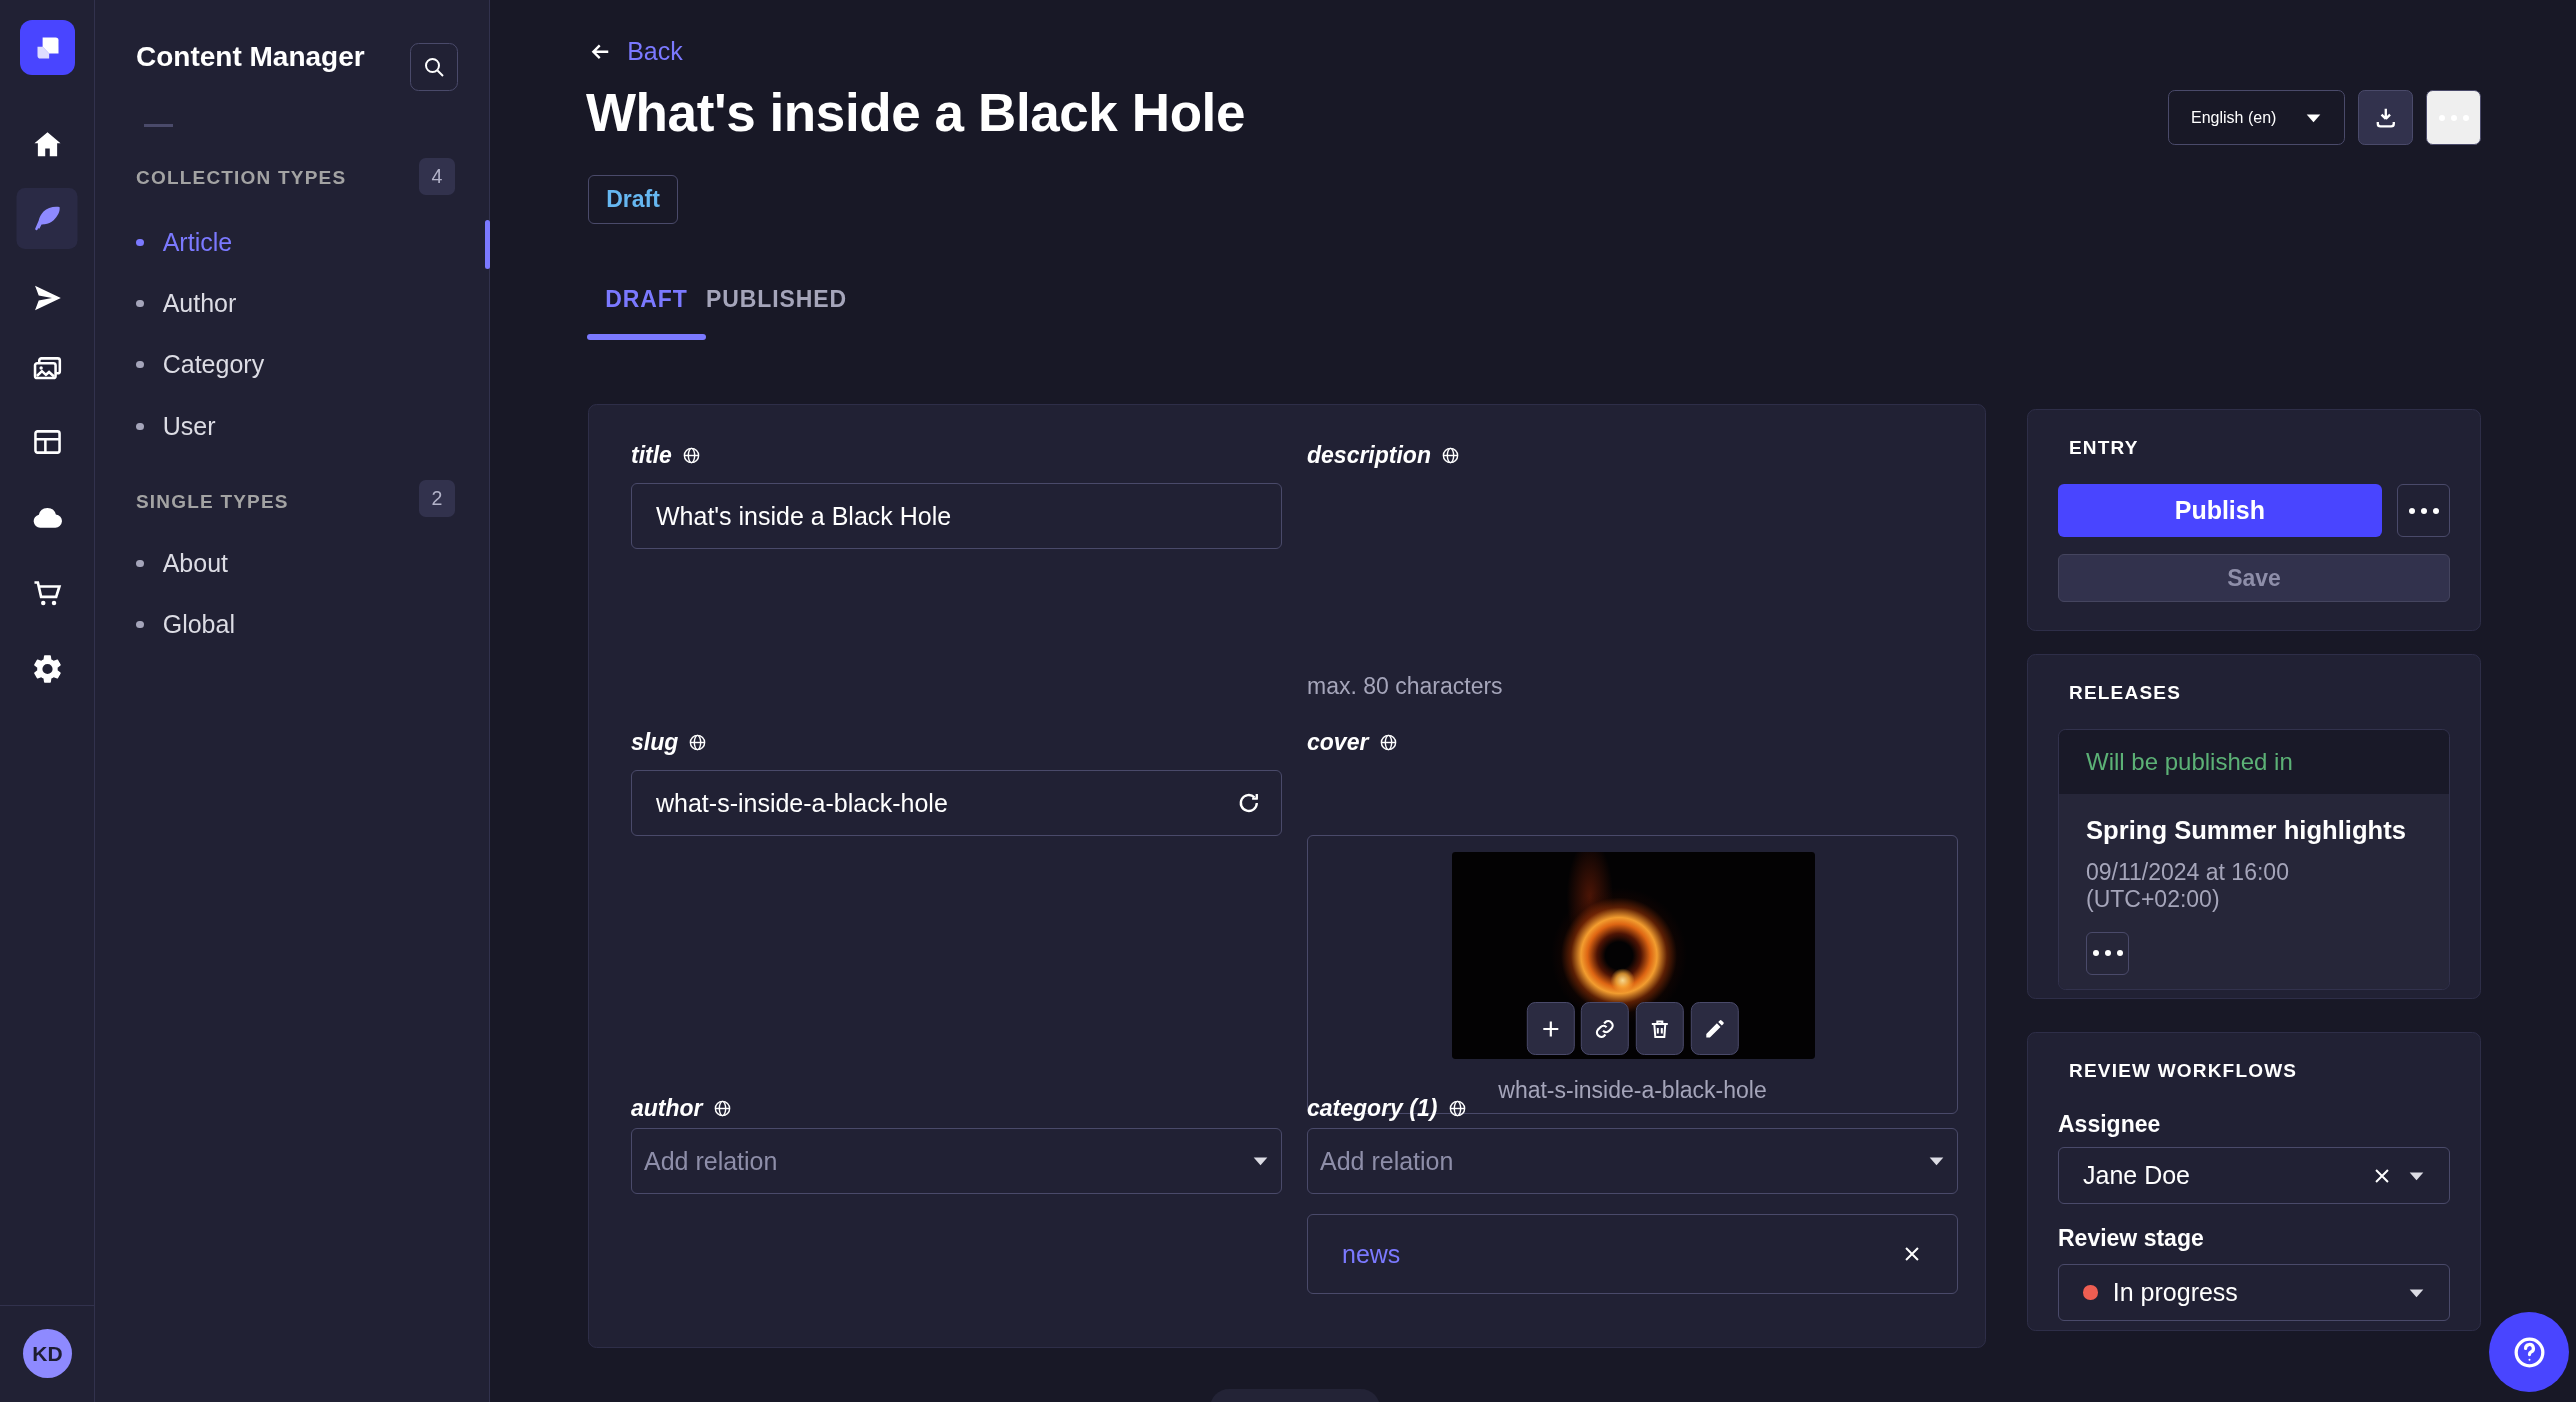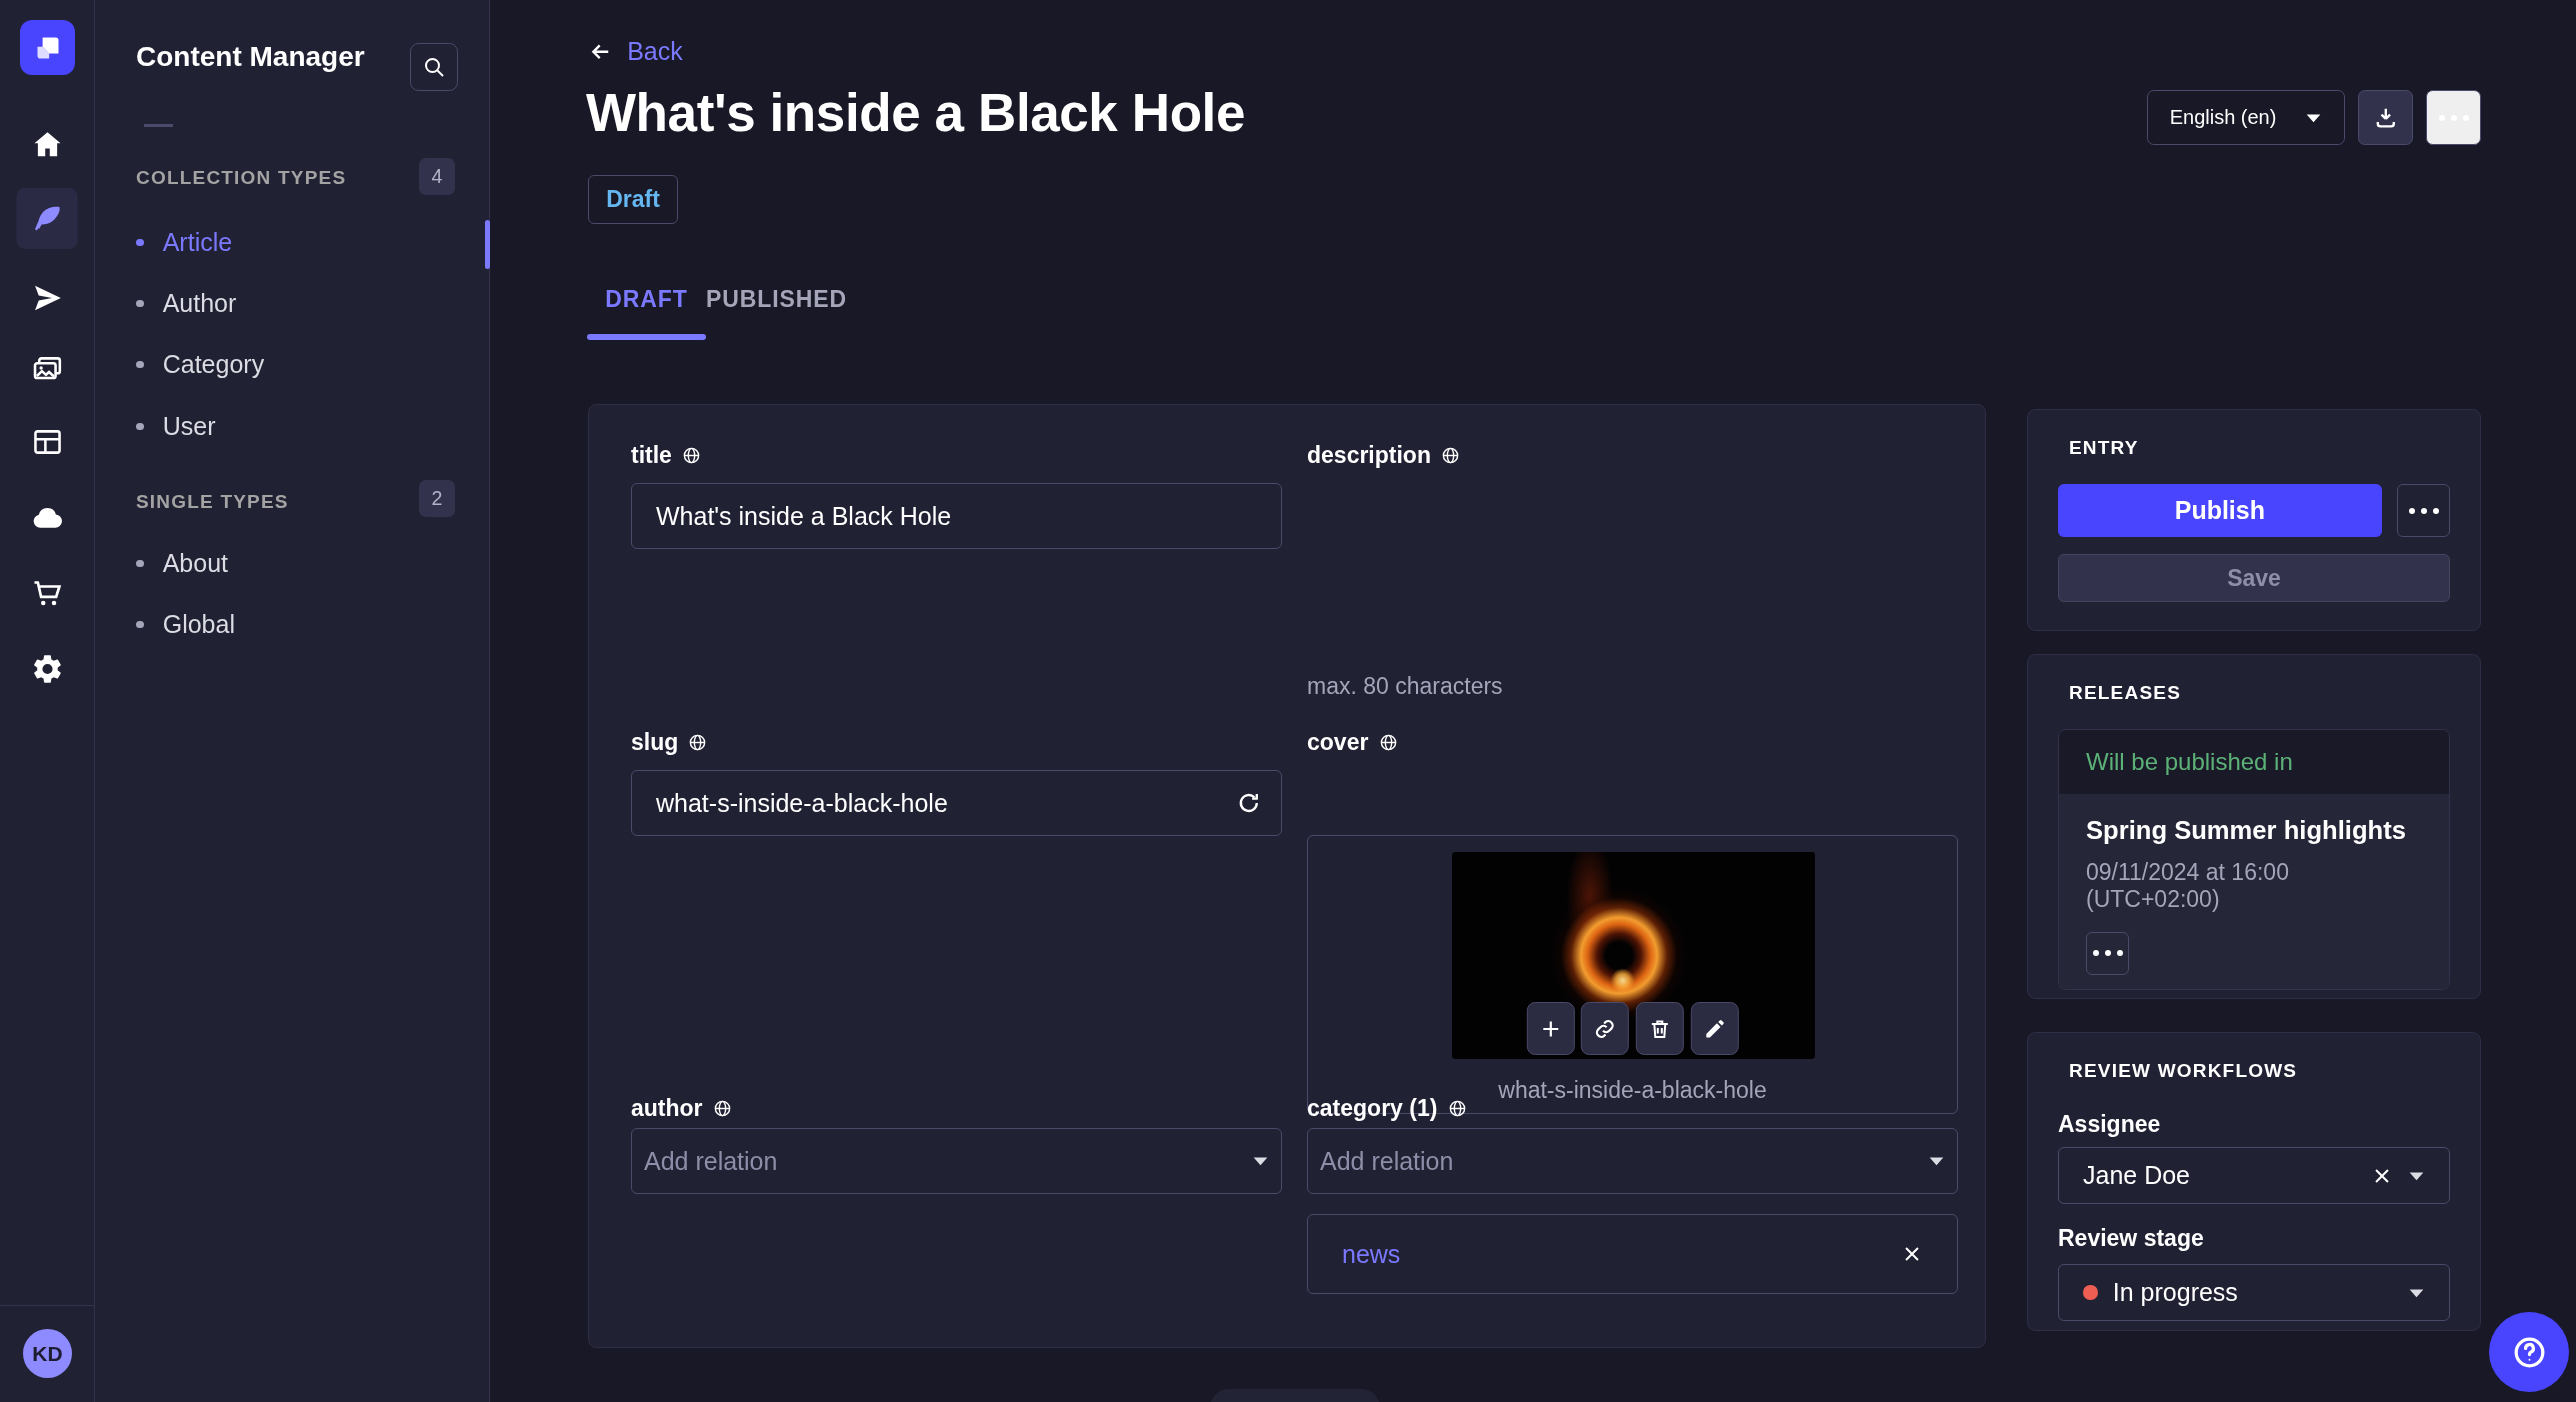--- a/index.html
+++ b/index.html
@@ -53,36 +53,36 @@
   .back-link { position:absolute; left:588px; top:37px; display:flex; align-items:center; gap:13.6px; }
   .back-link span { font-size:25px; color:#7b79ff; }
   .page-title { position:absolute; left:586px; top:82px; font-size:53px; font-weight:700;
           letter-spacing:-0.4px; color:#fff; }
   .status-badge { position:absolute; left:588px; top:175px; width:90px; height:49px;
           border:0.9px solid #4a4a6a; border-radius:6px; color:#66b7f1;
           font-size:23px; font-weight:600;
           display:flex; align-items:center; justify-content:center; }
   .locale-cluster { position:absolute; top:90px; right:95px; display:flex; gap:12.8px; }
   .locale-select { height:55px; padding:0 22px; border:0.9px solid #4a4a6a; border-radius:6.8px;
-          display:flex; align-items:center; gap:29px; font-size:20px; color:#fff; }
+          display:flex; align-items:center; gap:29px; font-size:16px; color:#fff; }
   .sq-btn { width:55px; height:55px; border:0.9px solid #4a4a6a; border-radius:6.8px;
           display:flex; align-items:center; justify-content:center; }
   .sq-btn.filled { background:#32324d; }
   .tabs { position:absolute; left:587px; top:286px; display:flex; }
   .tab { font-size:23px; font-weight:700; letter-spacing:0.9px; }
   .tab.t1 { width:119px; text-align:center; color:#7b79ff; }
   .tab.t2 { color:#a5a5ba; }
   .tab-underline { position:absolute; left:587px; top:334px; width:119px; height:6px;
           background:#7b79ff; border-radius:3.4px; }
 
   
   .form-panel { position:absolute; left:588px; top:404px; width:1398px; height:944px;
           background:#212134; border:0.9px solid #2e2e48; border-radius:8.5px; }
   .fld { position:absolute; }
-  .fld-label { display:flex; align-items:center; gap:10.2px; font-size:23px; font-weight:600; color:#fff; }
+  .fld-label { display:flex; align-items:center; gap:10.2px; font-size:23px; font-weight:600; color:#fff;font-style:italic; }
   .box { border:0.9px solid #4a4a6a; border-radius:6px; background:transparent; }
   .text-input { width:100%; height:66px; padding:0 24px; font-size:25px; color:#fff;
           font-family:"Liberation Sans", sans-serif; outline:none; }
   .desc-area { padding:24px 25.6px; font-size:25px; line-height:1.45; color:#fff; }
   .hint { font-size:23px; color:#a5a5ba; }
   .slug-wrap { position:relative; }
   .slug-wrap .refresh { position:absolute; right:20.4px; top:50%; transform:translateY(-50%); }
   .rel-select { height:66px; padding:0 12px; display:flex; align-items:center;
           justify-content:space-between; }
   .rel-select .ph { font-size:25px; color:#8e8ea9; }

